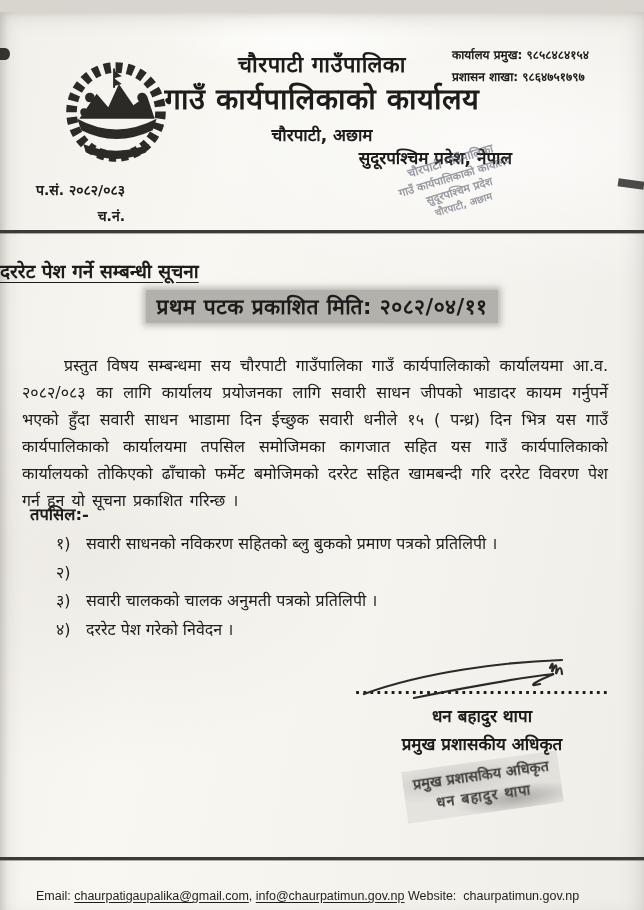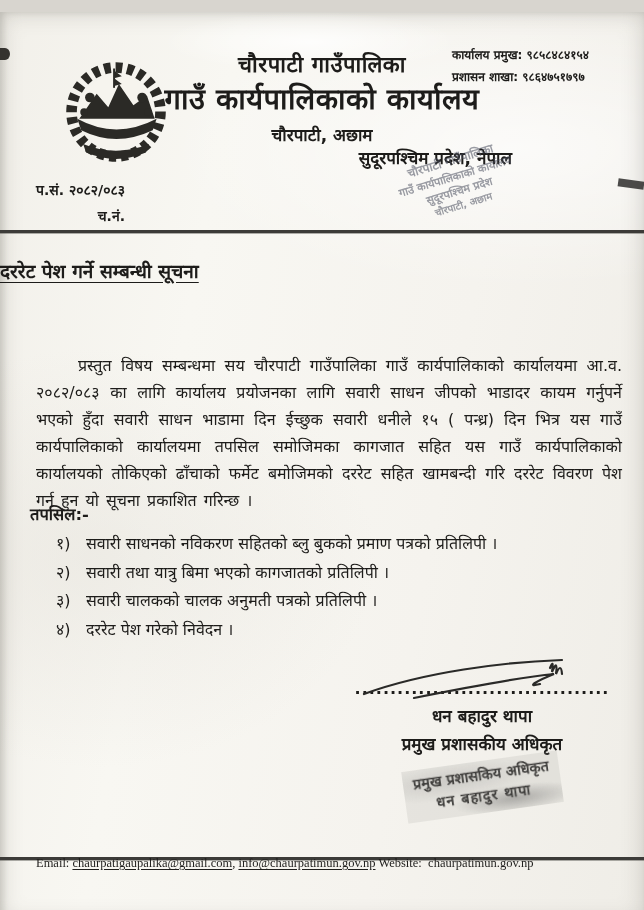--- a/index.html
+++ b/index.html
@@ -30,40 +30,40 @@
   .hdr-stamp{left:378px;top:138px;width:170px;height:105px;opacity:.55;transform:rotate(-17deg);color:#4a4e5e;pointer-events:none;}
   .hdr-stamp .s-line{text-align:center;font-weight:bold;white-space:nowrap;}
   .rule{left:0;width:644px;height:3px;background:#3c3b38;box-shadow:0 1px 0 rgba(60,59,56,.4);}
   .rule-top{top:218px;}
   .rule-bottom{top:845px;}
   
   .title{left:0;top:246px;width:644px;font-size:19px;font-weight:bold;}
   .title span{text-decoration:underline;text-underline-offset:4px;}
   .pubdate{left:0;top:278px;width:644px;text-align:center;}
   .pubdate span{display:inline-block;background:#b3b1ac;box-shadow:0 0 6px 3px rgba(140,138,132,.55);padding:2px 10px 3px;font-size:21px;font-weight:bold;letter-spacing:.5px;}
-  .body-par{left:36px;top:340px;width:586px;font-size:16px;line-height:27px;text-align:justify;text-indent:42px;word-spacing:2px;}
+  .body-par{left:22px;top:340px;width:586px;font-size:16px;line-height:27px;text-align:justify;text-indent:42px;word-spacing:2px;}
   .schedule-h{left:30px;top:490px;font-size:16.5px;font-weight:bold;text-align:right;}
   .schedule{left:56px;top:518px;width:560px;font-size:16px;line-height:28.5px;}
   .sch-item{display:flex;}
   .sch-num{width:30px;flex:0 0 30px;}
   
   .sig-block{left:348px;top:668px;width:268px;text-align:center;}
   .sig-dots{font-size:16px;font-weight:bold;letter-spacing:1px;line-height:18px;}
   .sig-svg{position:absolute;left:6px;top:-26px;width:250px;height:52px;}
   .sig-name{font-size:17px;font-weight:bold;margin-top:6px;}
   .sig-desig{font-size:17px;font-weight:bold;margin-top:5px;}
   .ink-stamp{position:relative;display:inline-block;margin-top:6px;transform:rotate(-8deg);
     background:
       radial-gradient(ellipse 90px 20px at 70% 80%, rgba(70,70,70,.35), rgba(70,70,70,0) 70%),
       radial-gradient(ellipse 120px 26px at 30% 30%, rgba(120,120,120,.22), rgba(120,120,120,0) 75%),
       rgba(150,148,144,.16);
     padding:4px 10px 6px;color:#3f3e3c;font-weight:bold;font-size:14.5px;line-height:21px;filter:blur(.2px);}
   .ink-stamp .st2{letter-spacing:1px;}
   
-  .footer{left:36px;top:844px;width:590px;font-size:12.5px;color:#1f1e1c;font-family:Liberation Serif, serif;}
+  .footer{left:36px;top:877px;width:590px;font-size:12.5px;color:#1f1e1c;font-family:Liberation Sans, sans-serif;}
   .footer a-like, .u{text-decoration:underline;text-underline-offset:2px;}
   .fold{left:160px;top:0;width:300px;height:60px;border-radius:50%;
     background:radial-gradient(ellipse at center, rgba(255,255,255,.8), rgba(255,255,255,0) 70%);}
   .corner-mark{right:0;top:168px;width:26px;height:8px;background:#2e2d2b;transform:rotate(8deg);opacity:.85;}
   .speck{left:0;top:36px;width:10px;height:12px;background:#35332f;border-radius:0 60% 60% 0;}
 </style>
 </head>
 <body>
 
 <div class="page">
@@ -113,32 +113,34 @@
     <div class="s-line" style="font-size:11px;">सुदूरपश्चिम प्रदेश</div>
     <div class="s-line" style="font-size:10px;">चौरपाटी, अछाम</div>
   </div>
 
   <div class="abs rule rule-top"></div>
 
   <div class="abs title">
     <span>दररेट पेश गर्ने सम्बन्धी सूचना</span>
   </div>
 
+  <div class="abs pubdate">
+    <span>प्रथम पटक प्रकाशित मिति: २०८२/०४/११</span>
+  </div>
 
   <div class="abs body-par">प्रस्तुत विषय सम्बन्धमा सय चौरपाटी गाउँपालिका गाउँ कार्यपालिकाको कार्यालयमा आ.व. २०८२/०८३ का लागि कार्यालय प्रयोजनका लागि सवारी साधन जीपको भाडादर कायम गर्नुपर्ने भएको हुँदा सवारी साधन भाडामा दिन ईच्छुक सवारी धनीले १५ ( पन्ध्र) दिन भित्र यस गाउँ कार्यपालिकाको कार्यालयमा तपसिल समोजिमका कागजात सहित यस गाउँ कार्यपालिकाको कार्यालयको तोकिएको ढाँचाको फर्मेट बमोजिमको दररेट सहित खामबन्दी गरि दररेट विवरण पेश गर्न हुन यो सूचना प्रकाशित गरिन्छ ।</div>
 
   <div class="abs schedule-h">तपसिल:-</div>
   <div class="abs schedule">
     <div class="sch-item">
         <span class="sch-num">१)</span>
         <span>सवारी साधनको नविकरण सहितको ब्लु बुकको प्रमाण पत्रको प्रतिलिपी ।</span>
       </div>
     <div class="sch-item">
         <span class="sch-num">२)</span>
-        <span>सवारी तथा यात्रु बिमा भएको कागजातको प्रतिलिपी ।</span>
       </div>
     <div class="sch-item">
         <span class="sch-num">३)</span>
         <span>सवारी चालकको चालक अनुमती पत्रको प्रतिलिपी ।</span>
       </div>
     <div class="sch-item">
         <span class="sch-num">४)</span>
         <span>दररेट पेश गरेको निवेदन ।</span>
       </div>
   </div>

